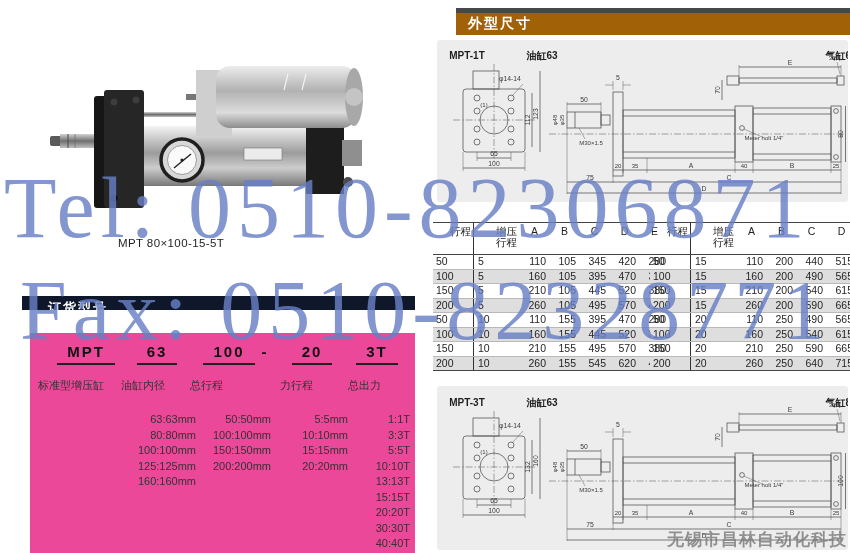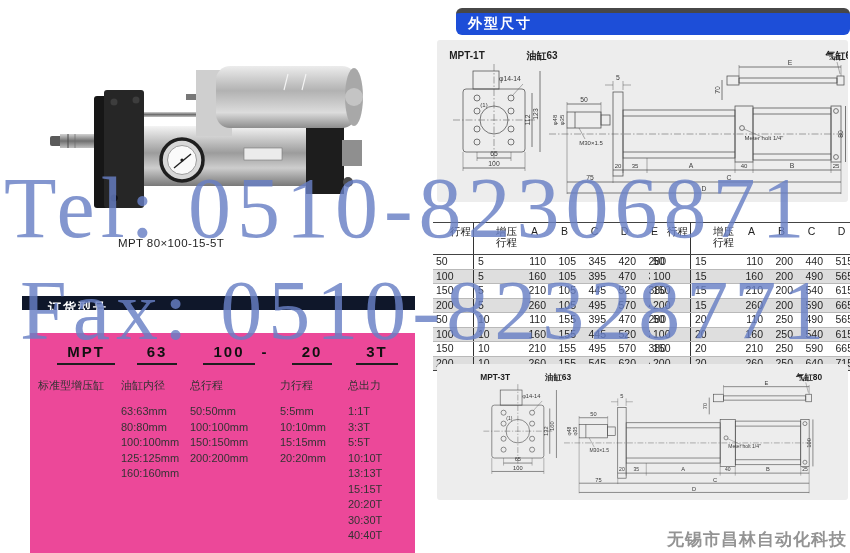--- a/index.html
+++ b/index.html
@@ -13,35 +13,35 @@
 
   .order-bar{position:absolute;left:22px;top:296px;width:393px;height:14px;background:#0f172a;
              color:#fff;font-size:13px;font-weight:bold;line-height:24px;padding-left:26px;
              box-sizing:border-box;letter-spacing:2px;}
   .order-box{position:absolute;left:30px;top:333px;width:385px;height:236px;background:#ec4899;}
   .oc{position:absolute;top:10px;text-align:center;}
   .oc-code{display:inline-block;font-size:15px;font-weight:bold;letter-spacing:2px;
            border-bottom:2px solid #1e1e1e;padding:0 10px 3px 10px;color:#111;}
   .oc-dash .oc-code{border-bottom:none;padding:0;}
   .oc-desc{margin-top:13px;font-size:11px;text-align:left;color:#333;white-space:nowrap;}
-  .oc-opts{margin-top:11px;font-size:11px;text-align:left;color:#333;line-height:15.5px;white-space:nowrap;}
+  .oc-opts{margin-top:19px;font-size:11px;text-align:right;color:#333;line-height:15.5px;white-space:nowrap;}
   .oc0{left:6px;width:100px;}  .oc0 .oc-desc{margin-left:2px;}
   .oc1{left:88px;width:78px;}  .oc1 .oc-desc,.oc1 .oc-opts{margin-left:3px;}
   .oc2{left:157px;width:84px;} .oc2 .oc-desc,.oc2 .oc-opts{margin-left:3px;}
   .oc3{left:226px;width:18px;}
   .oc4{left:246px;width:72px;} .oc4 .oc-desc,.oc4 .oc-opts{margin-left:4px;}
   .oc5{left:314px;width:66px;} .oc5 .oc-desc,.oc5 .oc-opts{margin-left:4px;}
 
   
-  .dim-bar{position:absolute;left:456px;top:8px;width:394px;height:27px;background:#1d4ed8;
+  .dim-bar{position:absolute;left:456px;top:8px;width:394px;height:27px;background:#a16207;
            border-top:5px solid #474747;box-sizing:border-box;color:#fff;font-size:14px;
-           font-weight:bold;line-height:21px;padding-left:12px;letter-spacing:2px;border-radius:6px;}
+           font-weight:bold;line-height:21px;padding-left:12px;letter-spacing:2px;}
   .panel{position:absolute;left:437px;width:411px;background:#ededed;border-radius:3px;}
   .p1{top:40px;height:162px;}
-  .p2{top:364px;height:136px;}
+  .p2{top:386px;height:164px;}
   .panel svg{width:100%;height:100%;display:block;}
 
   
   .dwg line,.dwg rect,.dwg circle,.dwg path{stroke:#4f4f4f;fill:none;stroke-width:.75;}
   .dwg .thin{stroke-width:.45;}
   .dwg .cl{stroke-dasharray:7 2 1.5 2;stroke-width:.5;}
   .dwg text{fill:#3a3a3a;stroke:none;font-size:6.8px;text-anchor:middle;
             font-family:"Liberation Sans",sans-serif;}
   .dwg .sm{font-size:6px;}
   .dwg .hd{font-size:10px;font-weight:bold;fill:#1f1f1f;}

